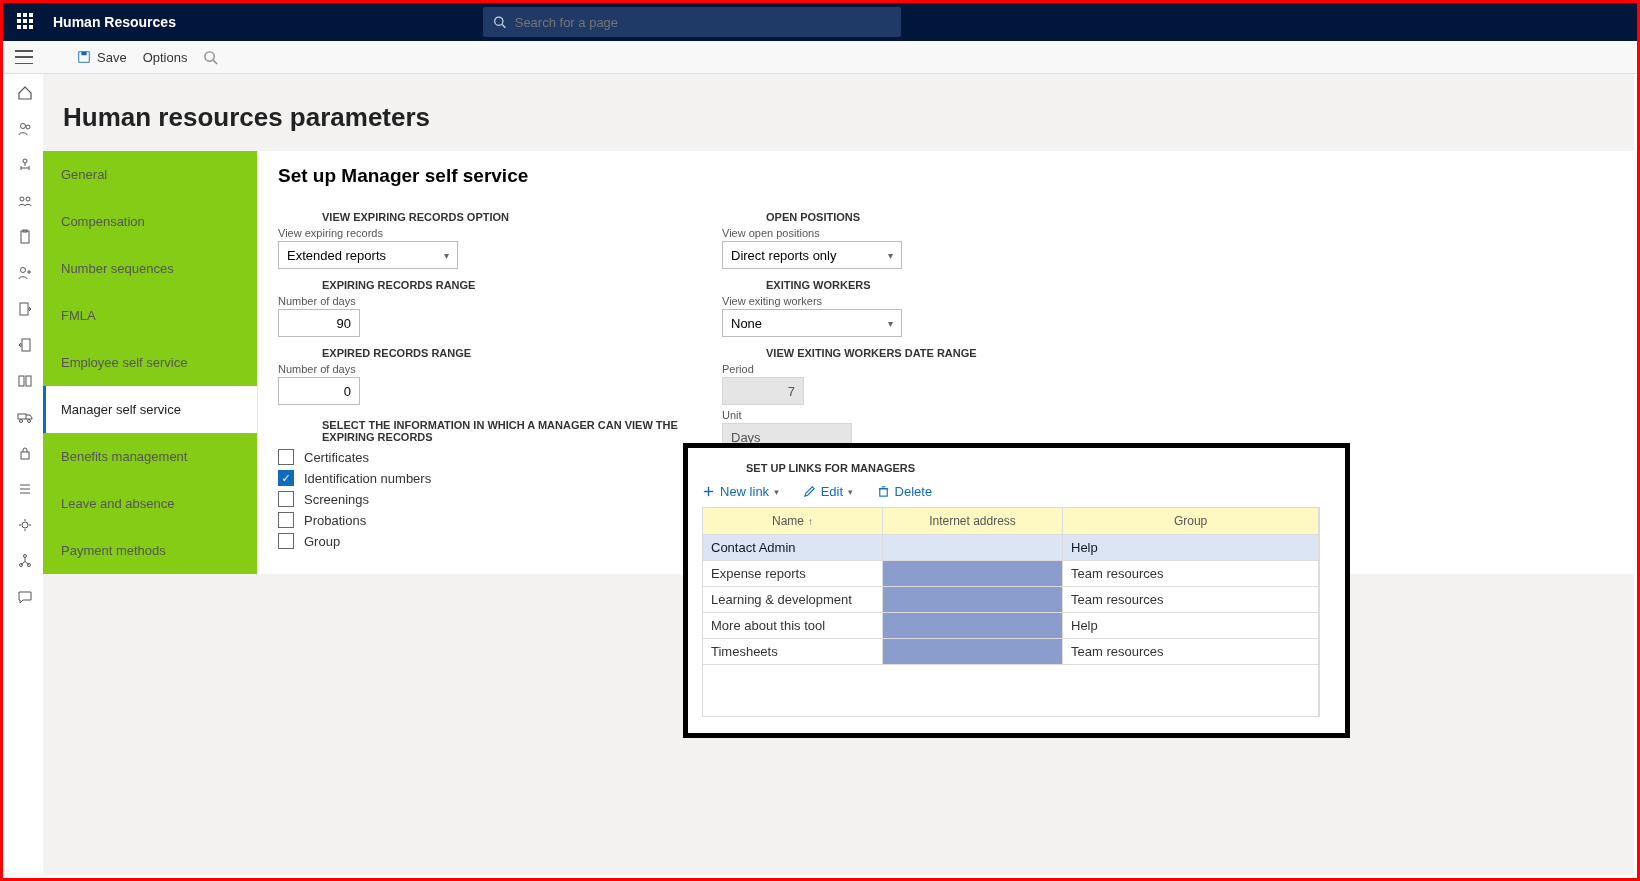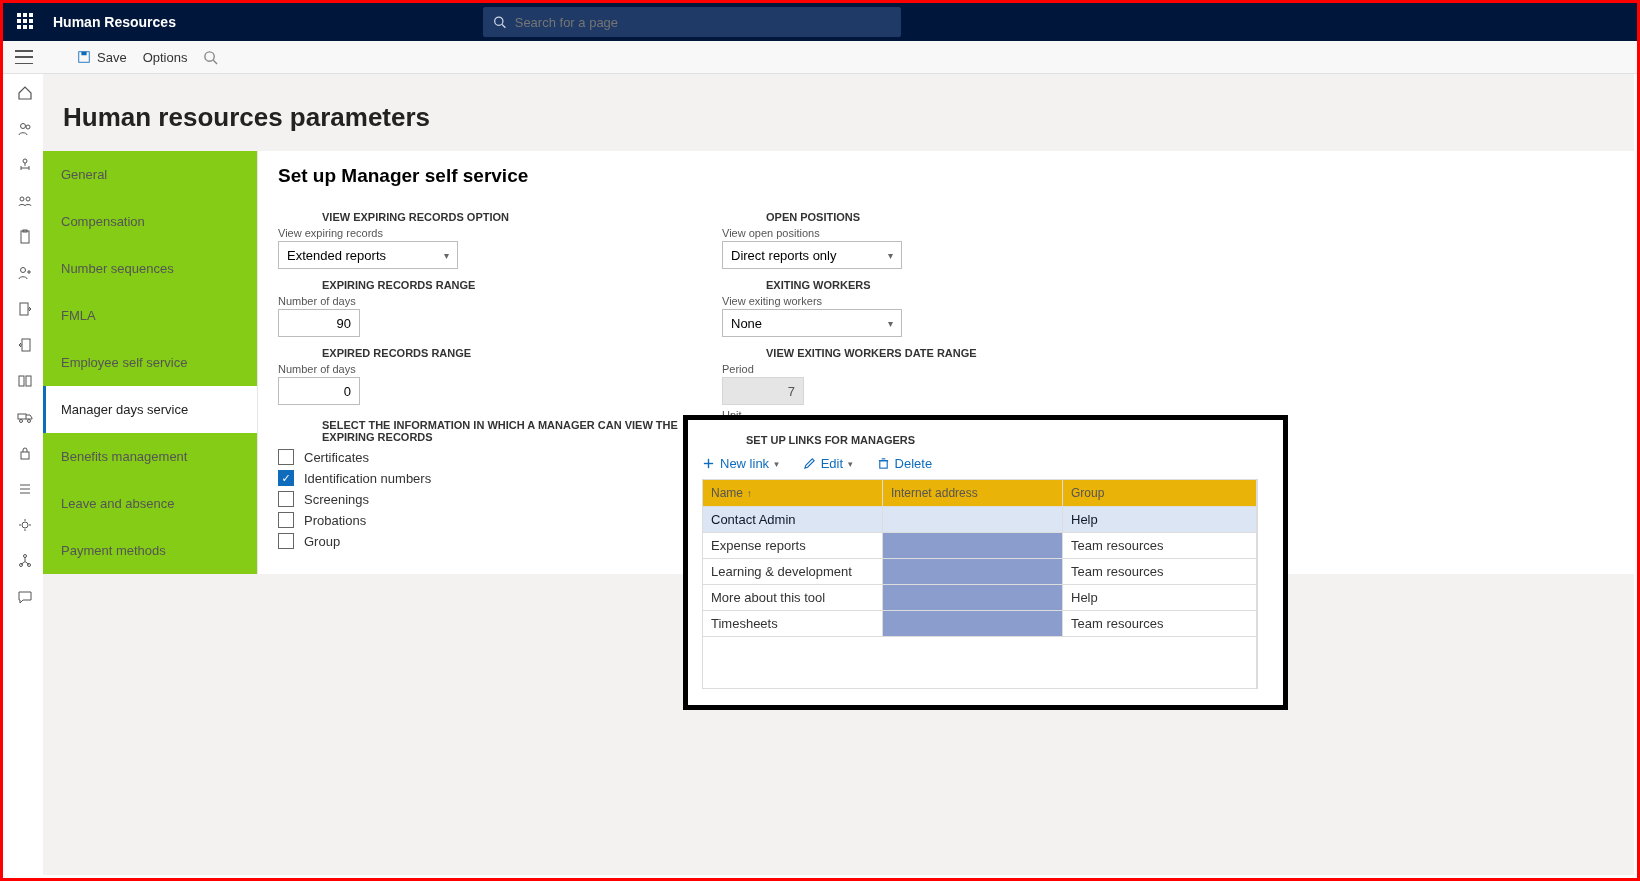--- a/index.html
+++ b/index.html
@@ -51,29 +51,29 @@
 .txtdis { background:#e5e5e5; border-color:#d6d6d6; width:82px; justify-content:flex-end; color:#555; }
 .txtdis.wide { width:130px; justify-content:flex-start; }
 
 .checks { margin-top:6px;text-align:center; }
 .chk { display:flex; align-items:center; gap:10px; margin:5px 0; font-size:13px; color:#333; }
 .chk .box { width:16px; height:16px; border:1px solid #666; background:#fff; display:flex; align-items:center; justify-content:center; }
 .chk.checked .box { background:#0f6cbd; border-color:#0f6cbd; }
 .chk.checked .box::after { content:"✓"; color:#fff; font-size:11px; line-height:1; }
 
 
-.hlblock { position:absolute; left:680px; top:412px; width:605px; border:5px solid #000; padding:14px 14px 16px 14px; background:#fff; }
+.hlblock { position:absolute; left:680px; top:440px; width:667px; border:5px solid #000; padding:14px 14px 16px 14px; background:#fff; }
 .hlblock .sect { margin-top:0; }
 .linkbar { display:flex; gap:24px; margin:10px 0 8px 0; }
 .linkbtn { display:flex; align-items:center; gap:5px; font-size:13px; color:#0f6cbd; cursor:pointer; }
 .linkbtn svg { width:13px; height:13px; }
 .linkbtn .chev { font-size:9px; color:#666; }
 
 .tbl { border:1px solid #dcdcdc; border-collapse:collapse; width:100%; font-size:13px; }
-.tbl th { text-align:left; font-weight:400; color:#555; font-size:12px; padding:6px 8px; border:1px solid #dcdcdc; background:#eab308; }
+.tbl th { text-align:center; font-weight:400; color:#555; font-size:12px; padding:6px 8px; border:1px solid #dcdcdc; background:#fef9c3; }
 .tbl td { padding:5px 8px; border:1px solid #dcdcdc; color:#333; }
 .tbl tr.selrow td { background:#dbe5f4; color:#0f172a; }
 .tbl td.addrcell { background:#8b9dcc; }
 .tbl th .sorticon { font-size:10px; margin-left:4px; }
 .tblspacer { height:52px; }
 .rightgap { width:12px; border-left:1px solid #dcdcdc; }
 </style>
 </head>
 <body>
 
@@ -226,21 +226,21 @@
 <div class="content">
   <div class="page-title">Human resources parameters</div>
   <div class="panel">
 
     <div class="vtabs">
       <div class="vtab">General</div>
       <div class="vtab">Compensation</div>
       <div class="vtab">Number sequences</div>
       <div class="vtab">FMLA</div>
       <div class="vtab">Employee self service</div>
-      <div class="vtab active">Manager days service</div>
+      <div class="vtab active">Manager self service</div>
       <div class="vtab">Benefits management</div>
       <div class="vtab">Leave and absence</div>
       <div class="vtab">Payment methods</div>
     </div>
 
     <div class="form">
       <h2>Set up Manager self service</h2>
 
       <div class="cols">
 

